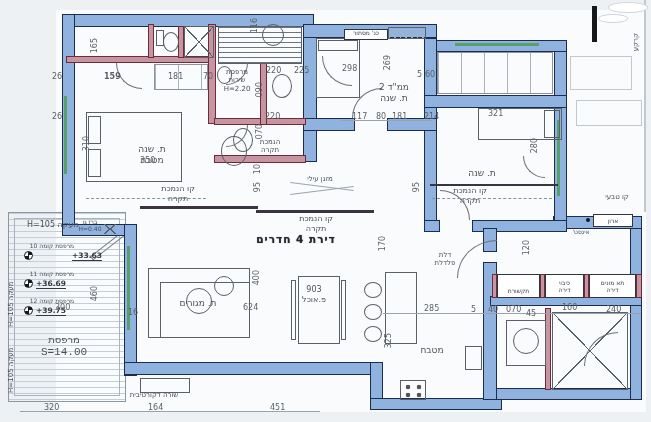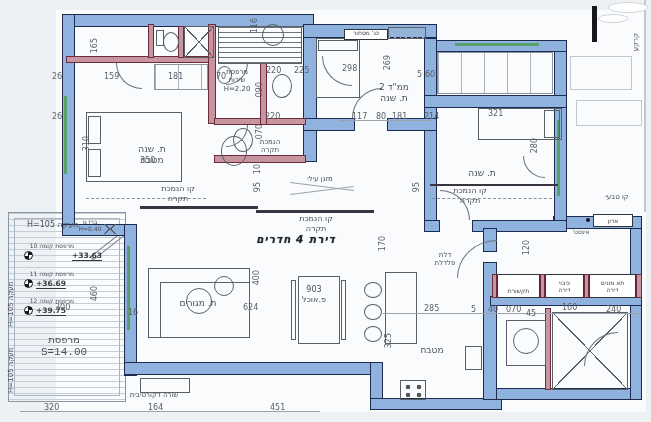--- a/index.html
+++ b/index.html
@@ -187,21 +187,21 @@
   <div class="lbl s9" style="left:172px;top:298px;width:52px;">ת. מגורים</div>
   <div class="lbl" style="left:296px;top:285px;width:36px;">
     <div>903</div>
     <div>פ.אוכל</div>
   </div>
   <div class="lbl s9" style="left:412px;top:345px;width:40px;">מטבח</div>
   <div class="lbl" style="left:36px;top:334px;width:56px;font-size:10px;">
     <div>מרפסת</div>
     <div style="font-size:11px;font-family:Liberation Mono, monospace;">S=14.00</div>
   </div>
-  <div class="lbl title" style="left:254px;top:233px;width:84px;font-style:italic;">דירת 4 חדרים</div>
+  <div class="lbl title" style="left:254px;top:233px;width:84px;">דירת 4 חדרים</div>
 
   <div class="lbl" style="left:152px;top:184px;width:52px;">
     <div>קו הנמכת</div>
     <div>תקרה</div>
   </div>
   <div class="lbl" style="left:290px;top:214px;width:52px;">
     <div>קו הנמכת</div>
     <div>תקרה</div>
   </div>
   <div class="lbl" style="left:444px;top:186px;width:52px;">
@@ -250,23 +250,23 @@
   <div class="lbl s6" style="left:24px;top:270px;width:56px;"><span>מרפסת קומה</span> <span>11</span></div>
   <div class="marker" style="left:24px;top:279px;"></div>
   <div class="dim elevval" style="left:36px;top:279px;">+36.69</div>
 
   <div class="lbl s6" style="left:24px;top:297px;width:56px;"><span>מרפסת קומה</span> <span>12</span></div>
   <div class="marker" style="left:24px;top:306px;"></div>
   <div class="dim elevval" style="left:36px;top:306px;">+39.75</div>
 
   <div class="dim dimv" style="left:90px;top:38px;">165</div>
   <div class="dim" style="left:52px;top:72px;">26</div>
-  <div class="dim" style="left:104px;top:72px;">159</div>
+  <div class="dim" style="left:104px;top:72px;font-weight:bold;">159</div>
   <div class="dim" style="left:168px;top:72px;">181</div>
-  <div class="dim" style="left:203px;top:72px;padding-left:13px;">70</div>
+  <div class="dim" style="left:203px;top:72px;">70</div>
   <div class="dim dimv" style="left:250px;top:18px;">116</div>
   <div class="dim" style="left:266px;top:66px;">220</div>
   <div class="dim" style="left:294px;top:66px;">225</div>
   <div class="dim" style="left:342px;top:64px;">298</div>
   <div class="dim dimv" style="left:383px;top:55px;">269</div>
   <div class="dim" style="left:417px;top:70px;">5</div>
   <div class="dim" style="left:425px;top:70px;">60</div>
   <div class="dim dimv" style="left:255px;top:82px;">090</div>
   <div class="dim" style="left:140px;top:112px;margin-top:44px;">350</div>
   <div class="dim" style="left:52px;top:112px;">26</div>

